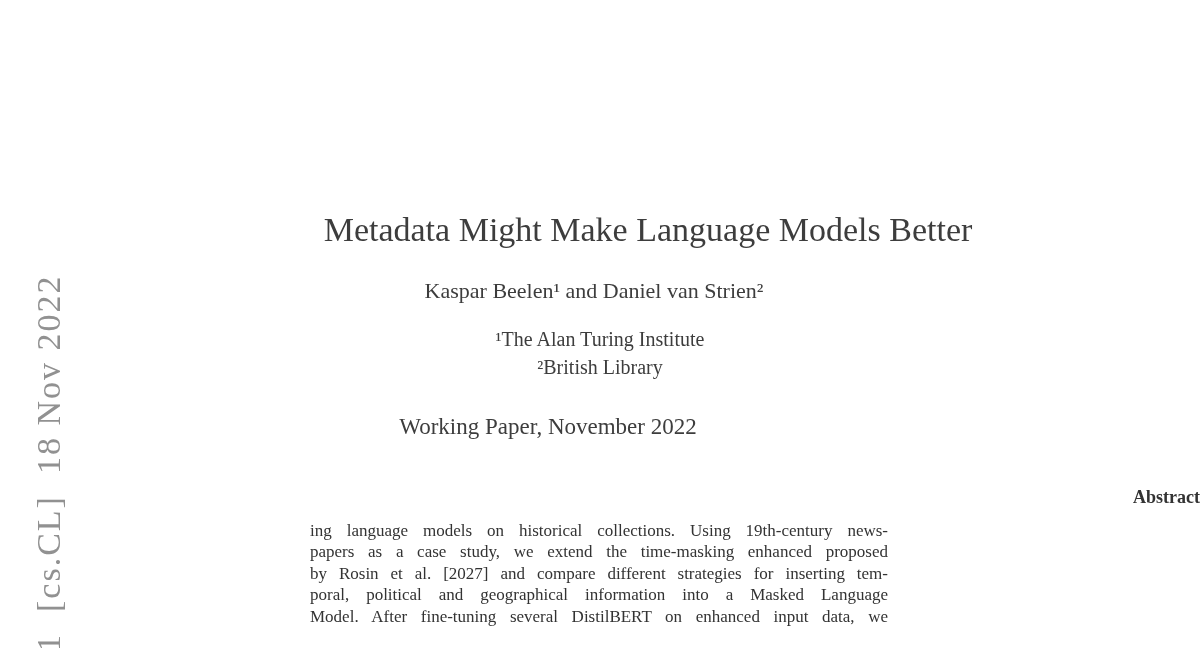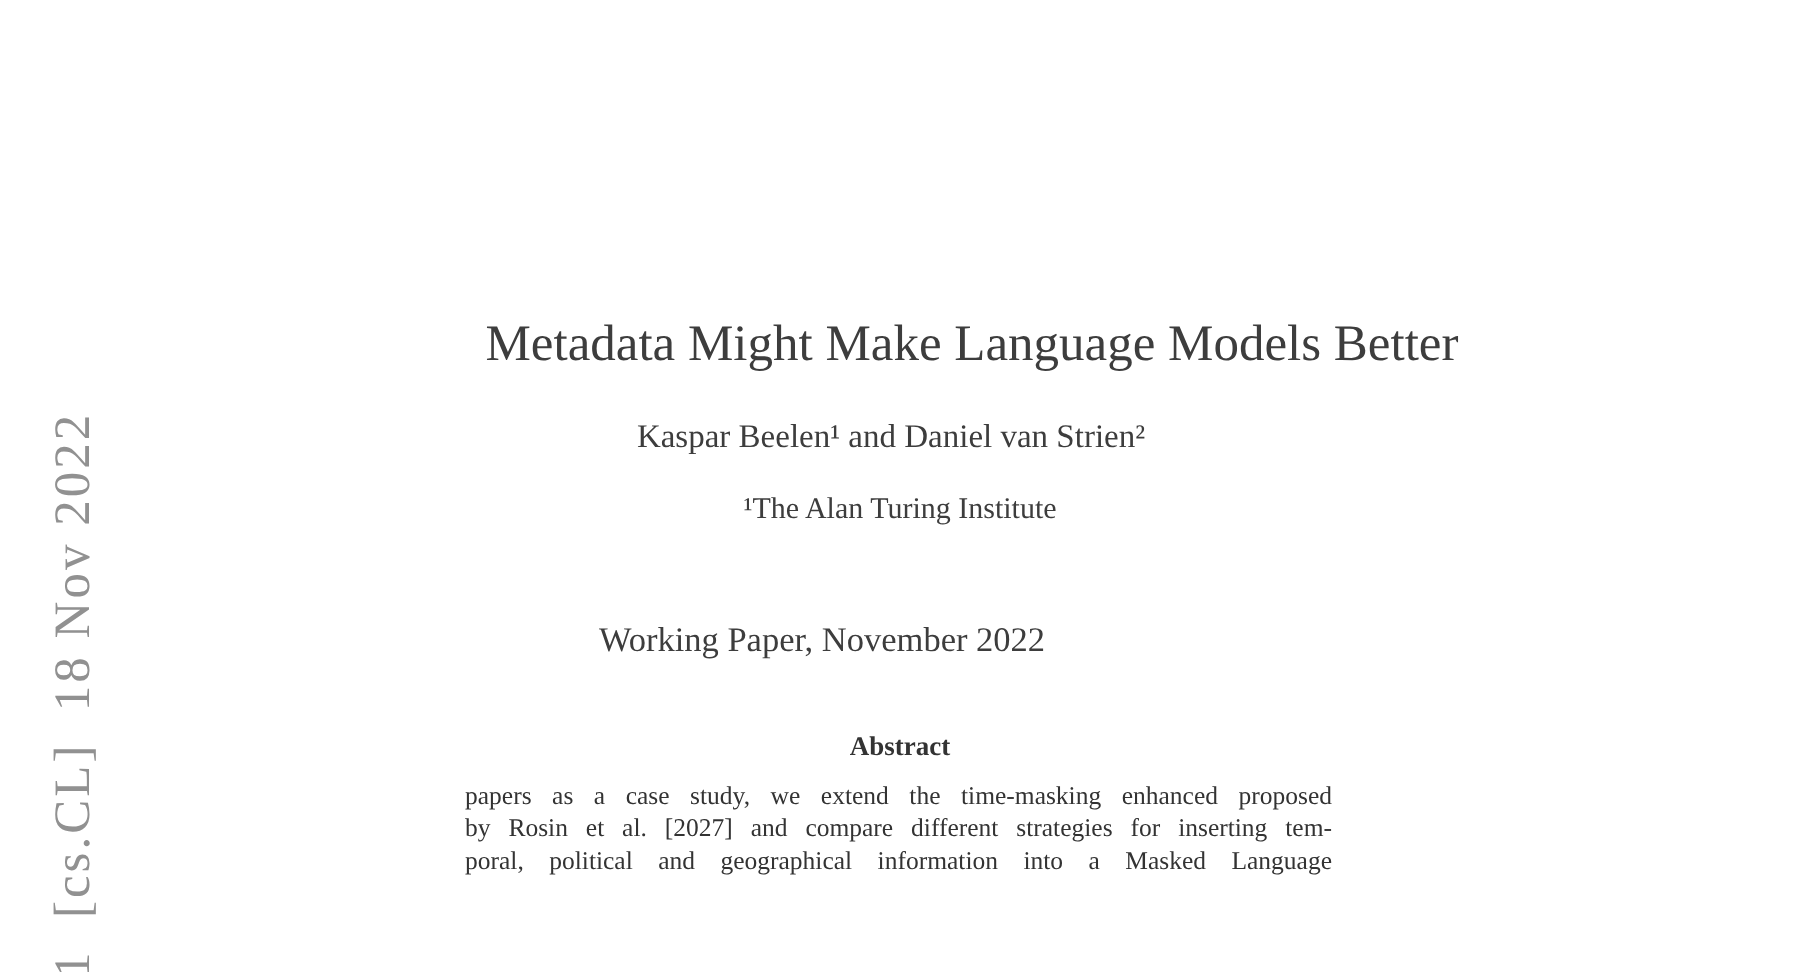--- a/index.html
+++ b/index.html
@@ -61,21 +61,21 @@
     width: 1096px;
     text-align: center;
     font-size: 23px;
     color: var(--title);
   }
   .abstract-heading {
     position: absolute;
     top: 487px;
     left: 0;
     width: 1200px;
-    text-align: center;
+    text-align: right;
     font-size: 18px;
     font-weight: bold;
     color: var(--text);
   }
   .abstract-body {
     position: absolute;
     top: 520px;
     left: 310px;
     width: 578px;
     font-size: 17px;
@@ -109,23 +109,26 @@
 <body>
 
 <div class="arxiv-stamp">1  [cs.CL]  18 Nov 2022</div>
 
 <h1 class="paper-title">Metadata Might Make Language Models Better</h1>
 
 <div class="authors-line">Kaspar Beelen¹ and Daniel van Strien²</div>
 
 <div class="affiliations">
   <div>¹The Alan Turing Institute</div>
+  <div>²British Library</div>
 </div>
 
 <div class="working-paper-line">Working Paper, November 2022</div>
 
 <div class="abstract-heading">Abstract</div>
 
 <div class="abstract-body">
+  <div class="abstract-line">ing language models on historical collections. Using 19th-century news-</div>
   <div class="abstract-line">papers as a case study, we extend the time-masking enhanced proposed</div>
   <div class="abstract-line">by Rosin et al. [2027] and compare different strategies for inserting tem-</div>
   <div class="abstract-line">poral, political and geographical information into a Masked Language</div>
+  <div class="abstract-line">Model. After fine-tuning several DistilBERT on enhanced input data, we</div>
 </div>
 
 </body></html>

